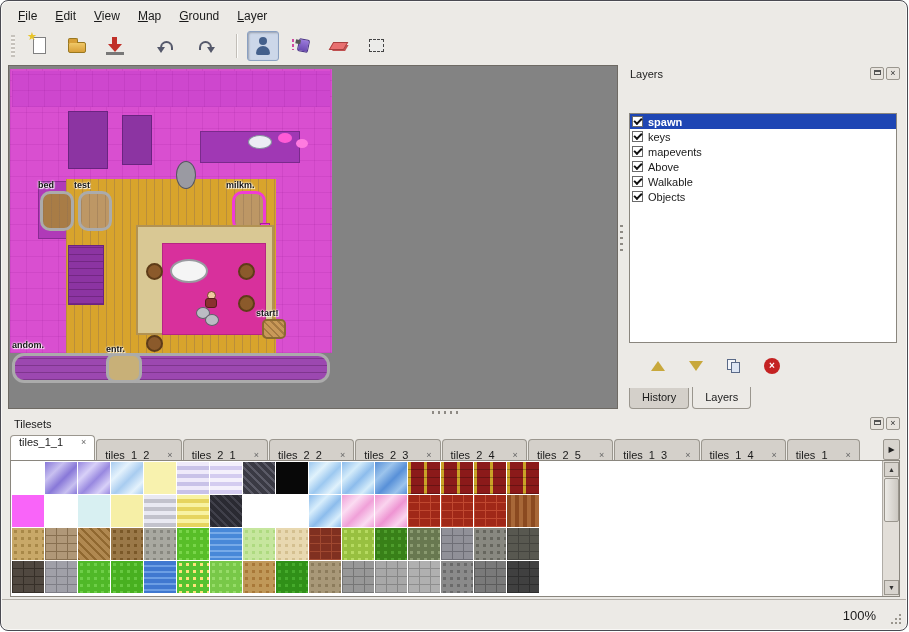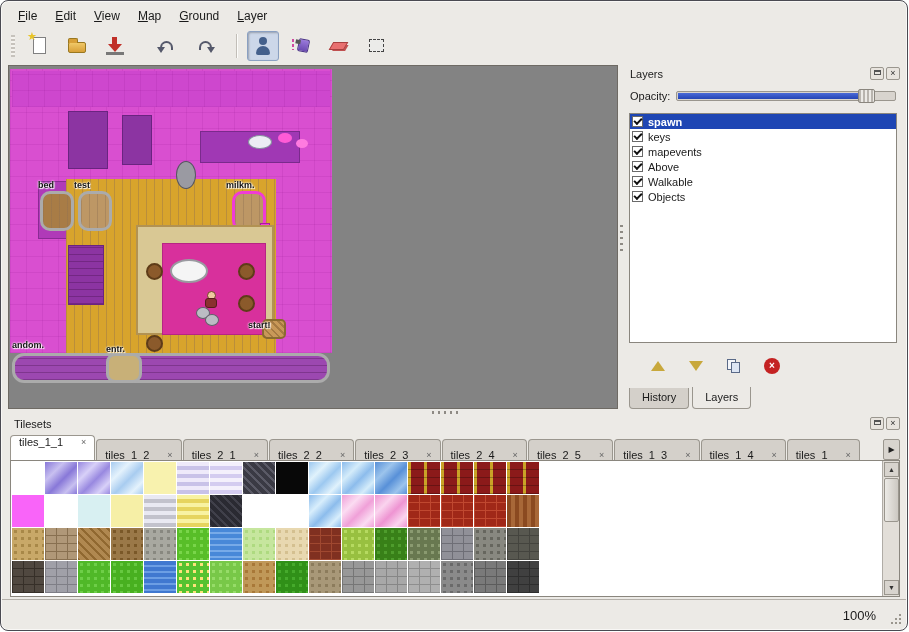--- a/index.html
+++ b/index.html
@@ -251,46 +251,39 @@
         <div class="map-rect" style="left: 186px; top: 238px; width: 14px; height: 12px; background-color: rgb(188, 188, 196); border: 1px solid rgb(96, 96, 106); border-radius: 50%;"></div>
         <div class="map-rect" style="left: 195px; top: 245px; width: 14px; height: 12px; background-color: rgb(188, 188, 196); border: 1px solid rgb(96, 96, 106); border-radius: 50%;"></div>
         <div class="map-rect" style="left: 197px; top: 222px; width: 9px; height: 9px; background-color: rgb(240, 200, 160); border: 1px solid rgb(110, 70, 38); border-radius: 50%;"></div>
         <div class="map-rect" style="left: 195px; top: 229px; width: 12px; height: 10px; background-color: rgb(138, 48, 48); border: 1px solid rgb(87, 28, 28); border-radius: 3px;"></div>
         <div class="map-rect" style="left: 252px; top: 250px; width: 24px; height: 20px; background-color: rgb(200, 152, 88); background-image: repeating-linear-gradient(45deg, rgba(60, 30, 0, 0.25) 0px, rgba(60, 30, 0, 0.25) 2px, transparent 2px, transparent 5px); border: 2px solid rgb(138, 106, 48); border-radius: 5px;"></div>
         <div class="map-rect" style="left: 2px; top: 284px; width: 318px; height: 30px; background-color: rgb(156, 72, 176); background-image: repeating-linear-gradient(0deg, rgba(40, 0, 40, 0.25) 0px, rgba(40, 0, 40, 0.25) 1px, transparent 1px, transparent 7px); border: 3px solid rgb(171, 171, 171); border-radius: 12px;"></div>
         <div class="map-rect" style="left: 96px; top: 284px; width: 36px; height: 30px; background-color: rgb(200, 176, 120); border: 3px solid rgb(171, 171, 171); border-radius: 9px;"></div>
         <span class="map-label" style="left: 28px; top: 112px;">bed</span>
         <span class="map-label" style="left: 64px; top: 112px;">test</span>
         <span class="map-label" style="left: 216px; top: 112px;">milkm.</span>
-        <span class="map-label" style="left: 238px; top: 240px; margin-top: 12px;">start!</span>
+        <span class="map-label" style="left: 246px; top: 240px;">start!</span>
         <span class="map-label" style="left: 2px; top: 272px;">andom.</span>
         <span class="map-label" style="left: 96px; top: 276px;">entr.</span>
       </div>
   </div>
 
   <div class="vsplit">
       <span class="grip-v"></span>
     </div>
 
   <div class="layers-panel">
     <div class="panel-head">
       <span>Layers</span>
       <span class="winbtns">
         <span class="winbtn">
             <span class="fl"></span>
           </span>
         <span class="winbtn">×</span>
       </span>
-    </div>
-    <div class="opacity-row">
-      <span>Opacity:</span>
-      <div class="slider">
-        <div class="slider-fill" style="width: 84%;"></div>
-        <div class="slider-handle" style="left: calc(84% - 2px);"></div>
-      </div>
     </div>
     <div class="layer-list">
         <div class="layer-row selected">
           <span class="cb checked"></span>
           <span>spawn</span>
         </div>
         <div class="layer-row">
           <span class="cb checked"></span>
           <span>keys</span>
         </div>

